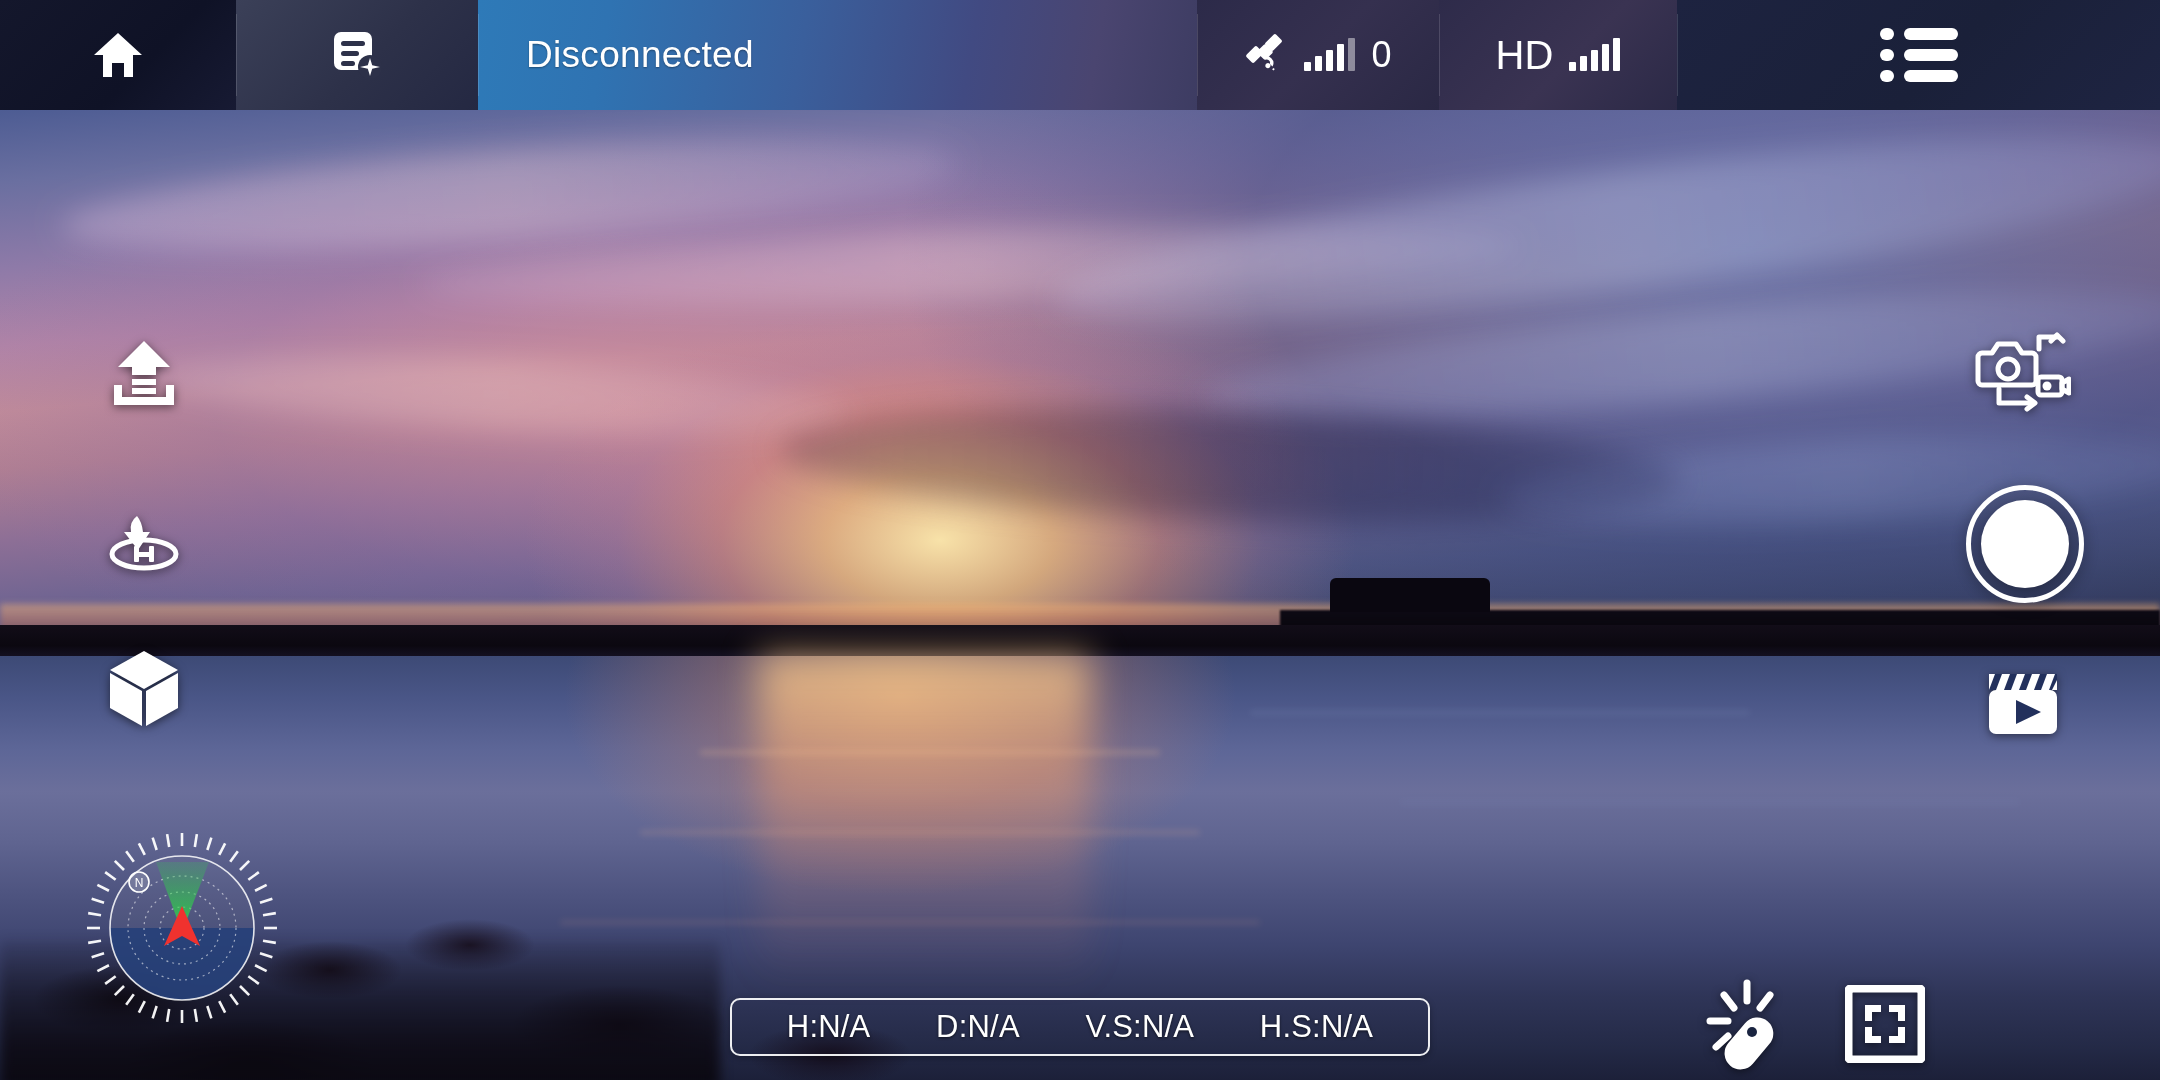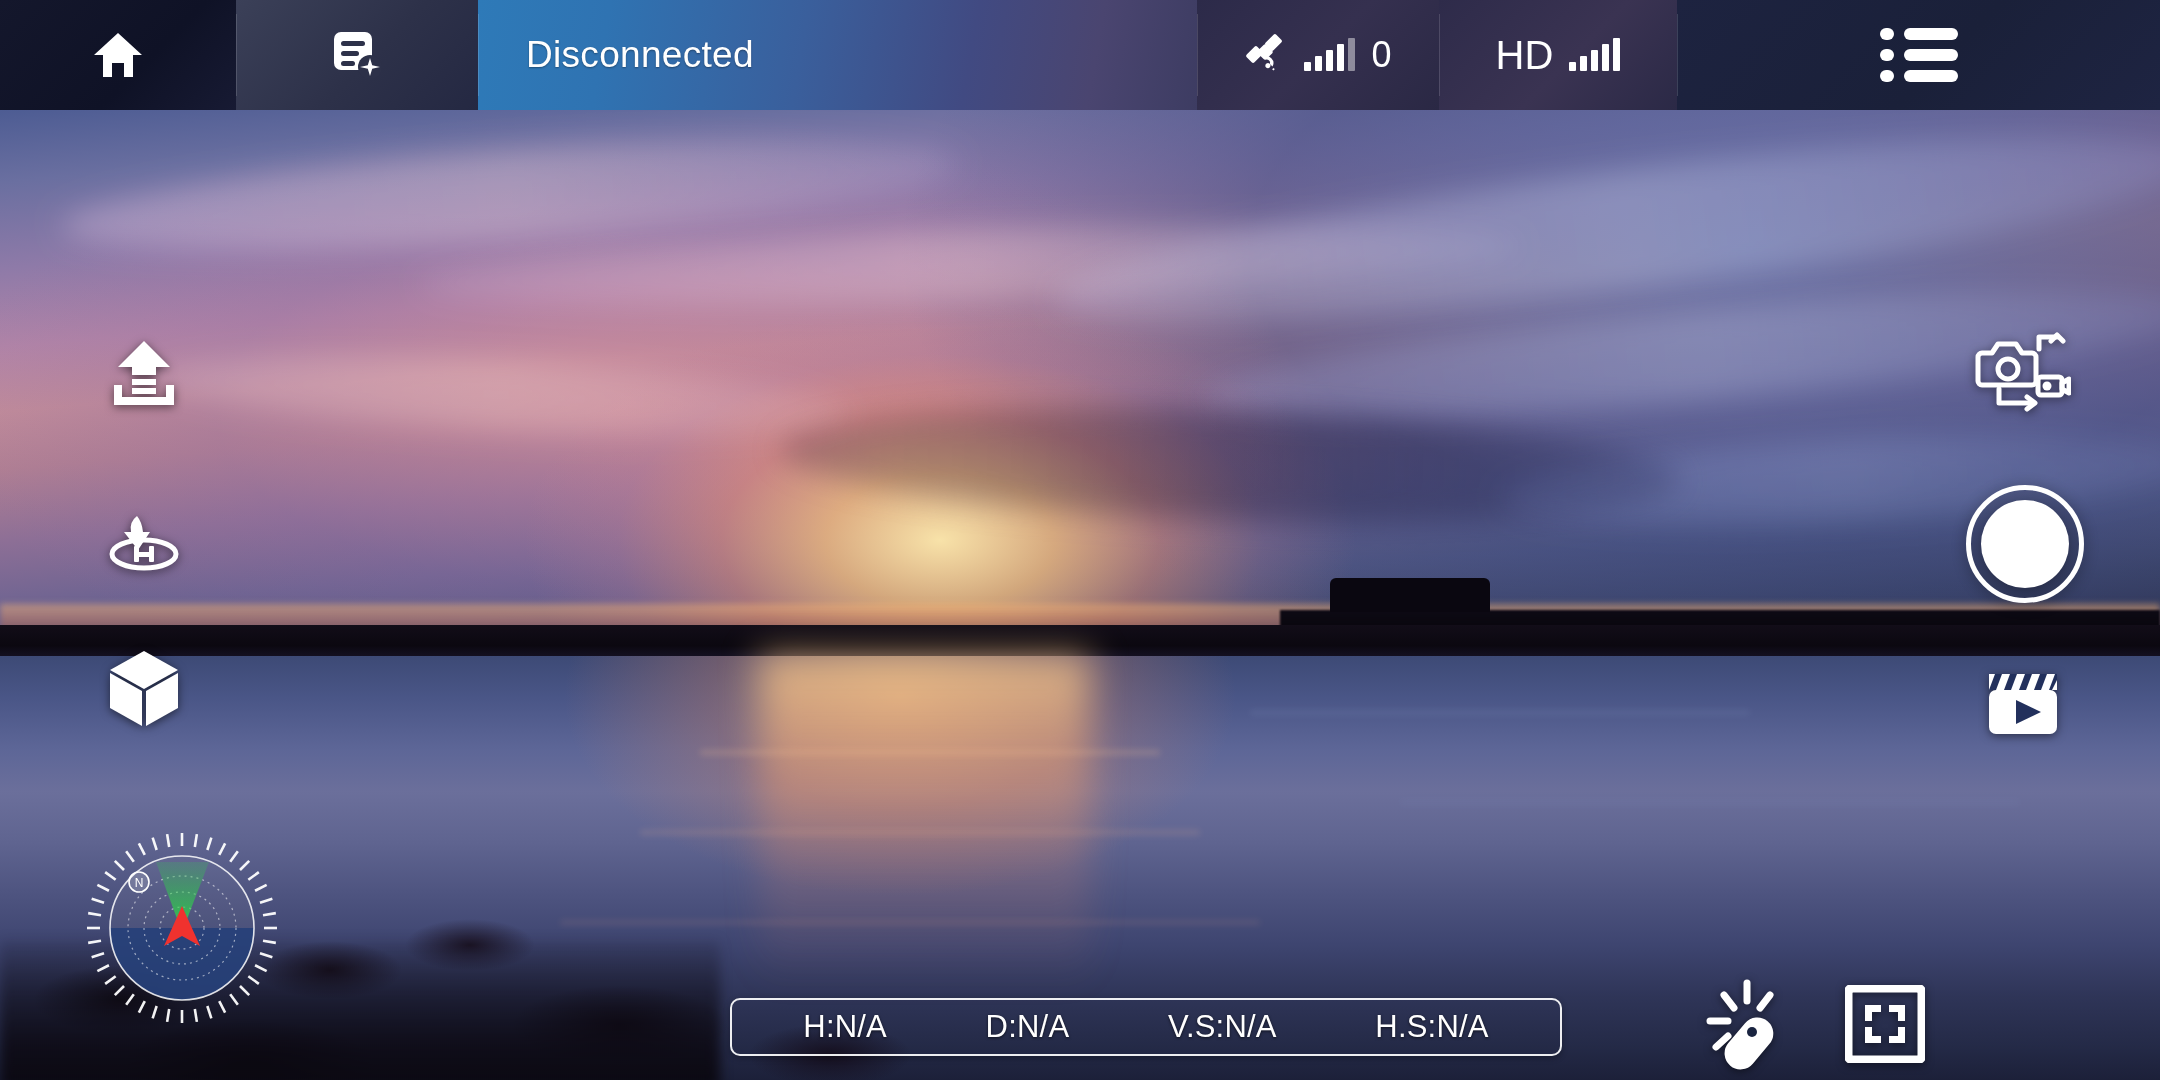--- a/index.html
+++ b/index.html
@@ -177,21 +177,21 @@
   .shutter .inner{ width:88px; height:88px; border-radius:50%; background:#ffffff; }
 
   
   .compass{
     position:absolute; left:82px; top:828px; width:200px; height:200px;
     z-index:30; cursor:pointer;
   }
 
   
   .telemetry{
-    position:absolute; left:730px; top:998px; width:832px; height:58px;
+    position:absolute; left:730px; top:998px; width:700px; height:58px;
     border:2px solid rgba(255,255,255,.92); border-radius:10px;
     display:flex; align-items:center; justify-content:space-around;
     padding:0 22px; z-index:30;
     box-shadow:0 2px 6px rgba(0,0,0,.3);
   }
   .telemetry span{
     font-size:31px; color:#fff; letter-spacing:.2px;
     text-shadow:0 1px 3px rgba(0,0,0,.65);
     white-space:nowrap;
   }

